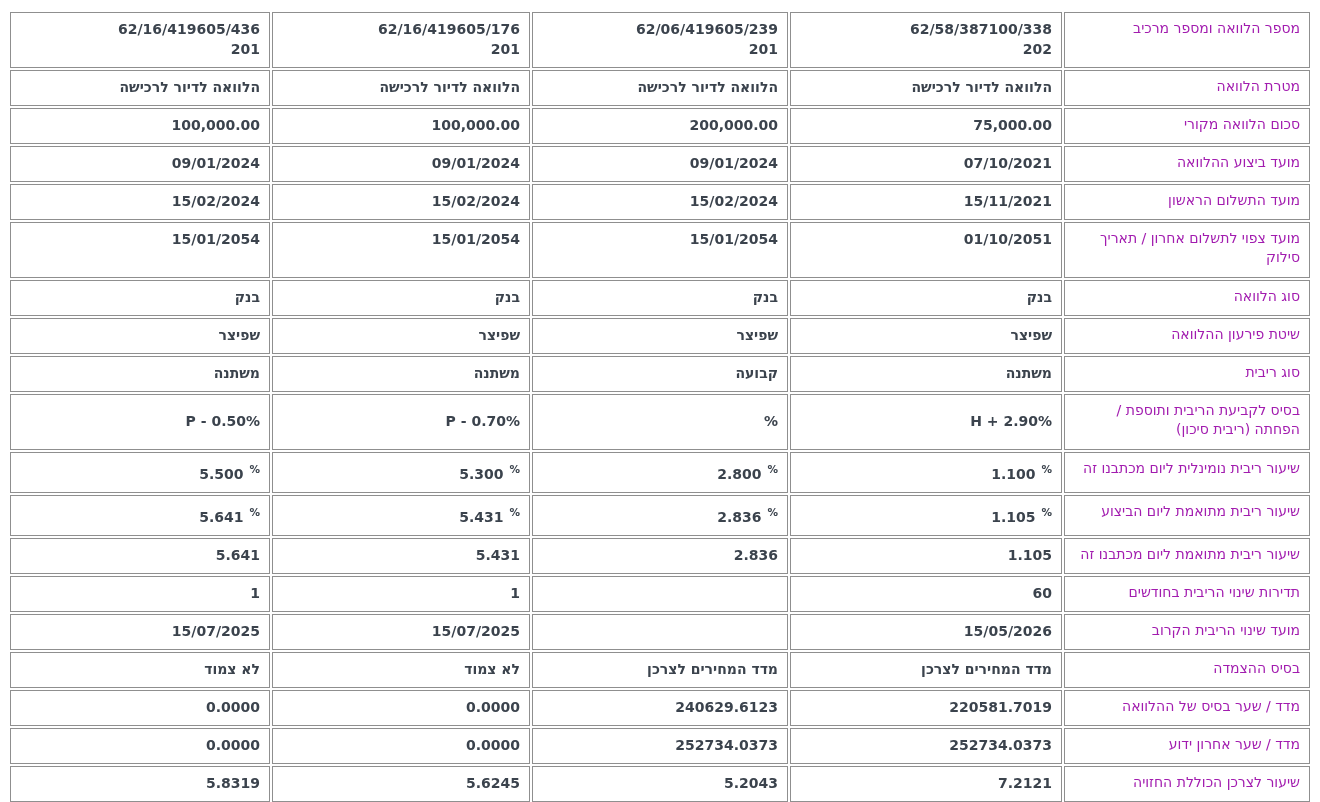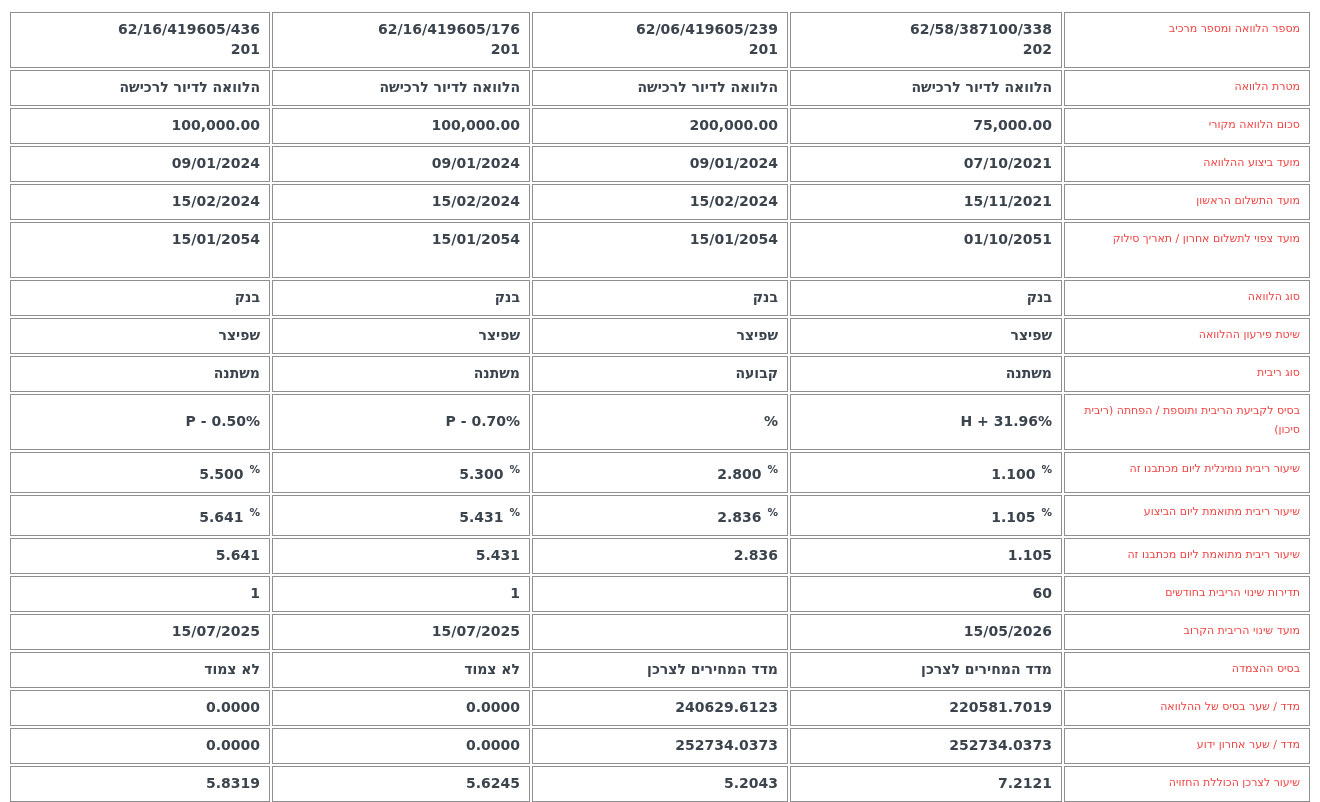--- a/index.html
+++ b/index.html
@@ -26,23 +26,23 @@
     background: #ffffff;
     vertical-align: top;
     height: 35px;
     padding: 6px 9px 8px 9px;
     overflow: hidden;
   }
   tr.tall th, tr.tall td { height: 56px; }
   th.row-label {
     text-align: right;
     font-weight: 400;
-    font-size: 11px;
+    font-size: 14px;
     line-height: 19px;
-    color: #ef4444;
+    color: #a21caf;
   }
   td.val {
     direction: ltr;
     text-align: right;
     font-weight: 700;
     font-size: 14px;
     line-height: 20px;
     color: #3b434d;
   }
   tr.mid td.val { vertical-align: middle; }
@@ -146,21 +146,21 @@
   <tr>
     <th class="row-label">סוג ריבית</th>
     <td class="val">משתנה</td>
     <td class="val">קבועה</td>
     <td class="val">משתנה</td>
     <td class="val">משתנה</td>
   </tr>
 
   <tr class="tall mid">
     <th class="row-label">בסיס לקביעת הריבית ותוספת / הפחתה (ריבית סיכון)</th>
-    <td class="val">H + 31.96%</td>
+    <td class="val">H + 2.90%</td>
     <td class="val">%</td>
     <td class="val">P - 0.70%</td>
     <td class="val">P - 0.50%</td>
   </tr>
 
   <tr>
     <th class="row-label">שיעור ריבית נומינלית ליום מכתבנו זה</th>
     <td class="val"><span>1.100</span><span class="pct">%</span></td>
     <td class="val"><span>2.800</span><span class="pct">%</span></td>
     <td class="val"><span>5.300</span><span class="pct">%</span></td>

